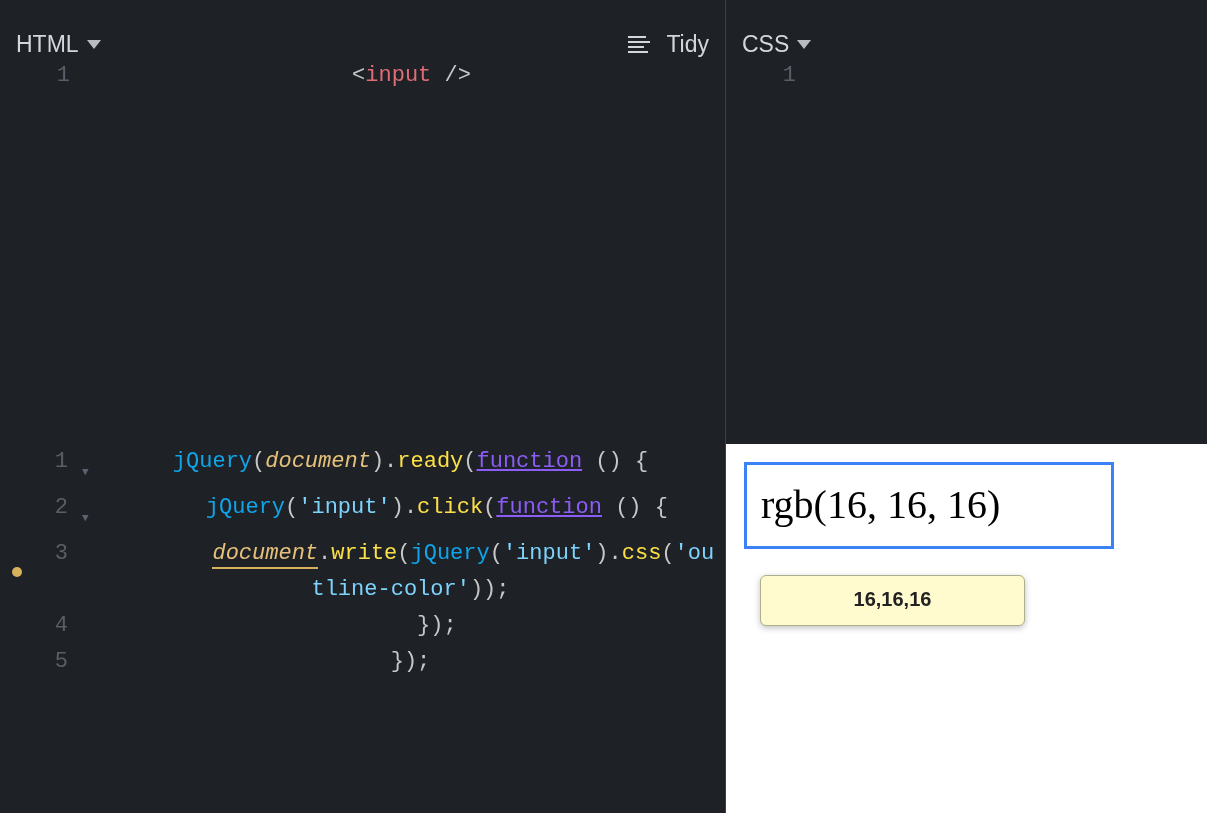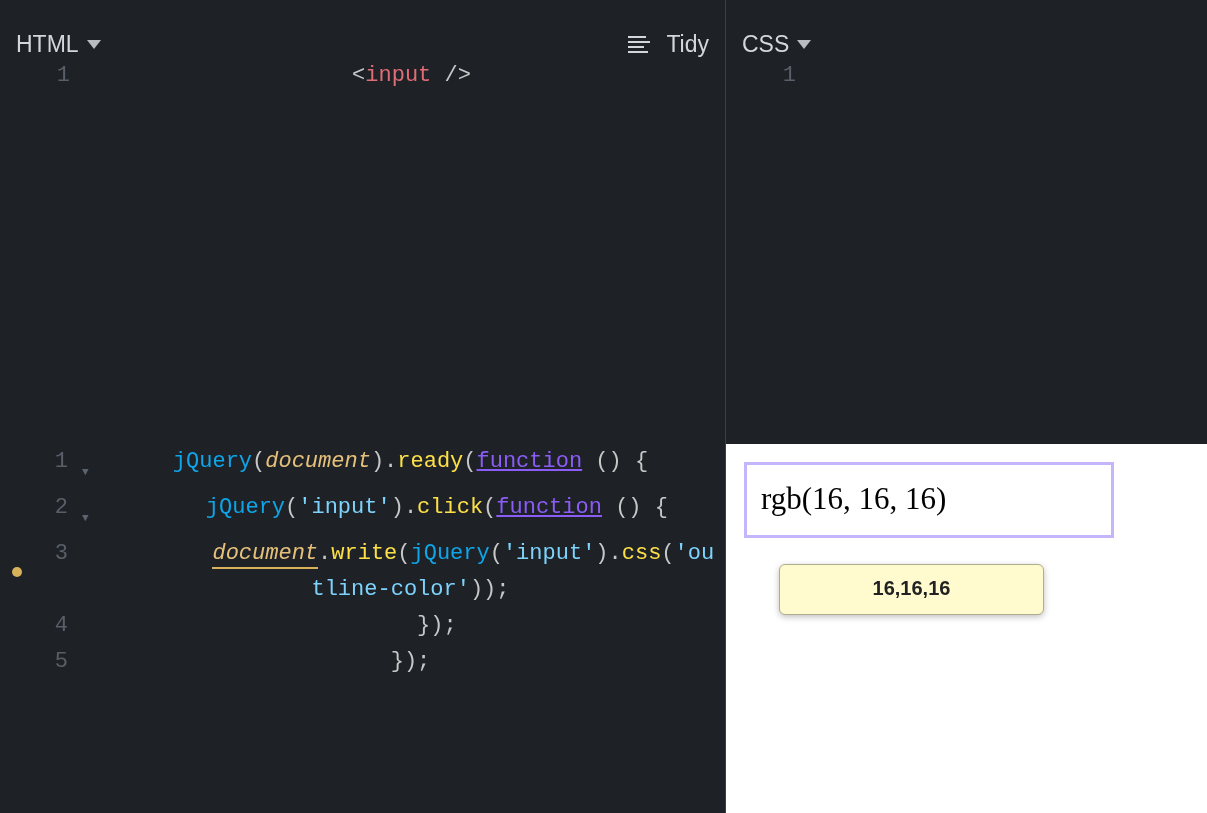--- a/index.html
+++ b/index.html
@@ -132,31 +132,31 @@
   #css-panel  .gutter  { width: 64px; }
 
   
   #output-panel {
     background: #ffffff;
     padding: 18px 18px;
     font-family: "Times New Roman", serif;
   }
   .out-input {
     width: 370px;
-    border: 3px solid #c4b5fd;
+    border: 3px solid #3b82f6;
     padding: 16px 14px 18px 14px;
-    font-size: 31px;
+    font-size: 40px;
     font-family: "Times New Roman", serif;
     color: #000;
     background: #fff;
     cursor: text;
   }
   .tooltip {
     margin-top: 26px;
-    margin-left: 35px;
+    margin-left: 16px;
     width: 265px;
     background: #fffbcf;
     border: 1px solid #aeae8f;
     border-radius: 6px;
     box-shadow: 0 2px 6px rgba(0,0,0,0.25);
     padding: 12px 4px 14px 4px;
     text-align: center;
     font-family: Arial, sans-serif;
     font-size: 20px;
     font-weight: 700;

